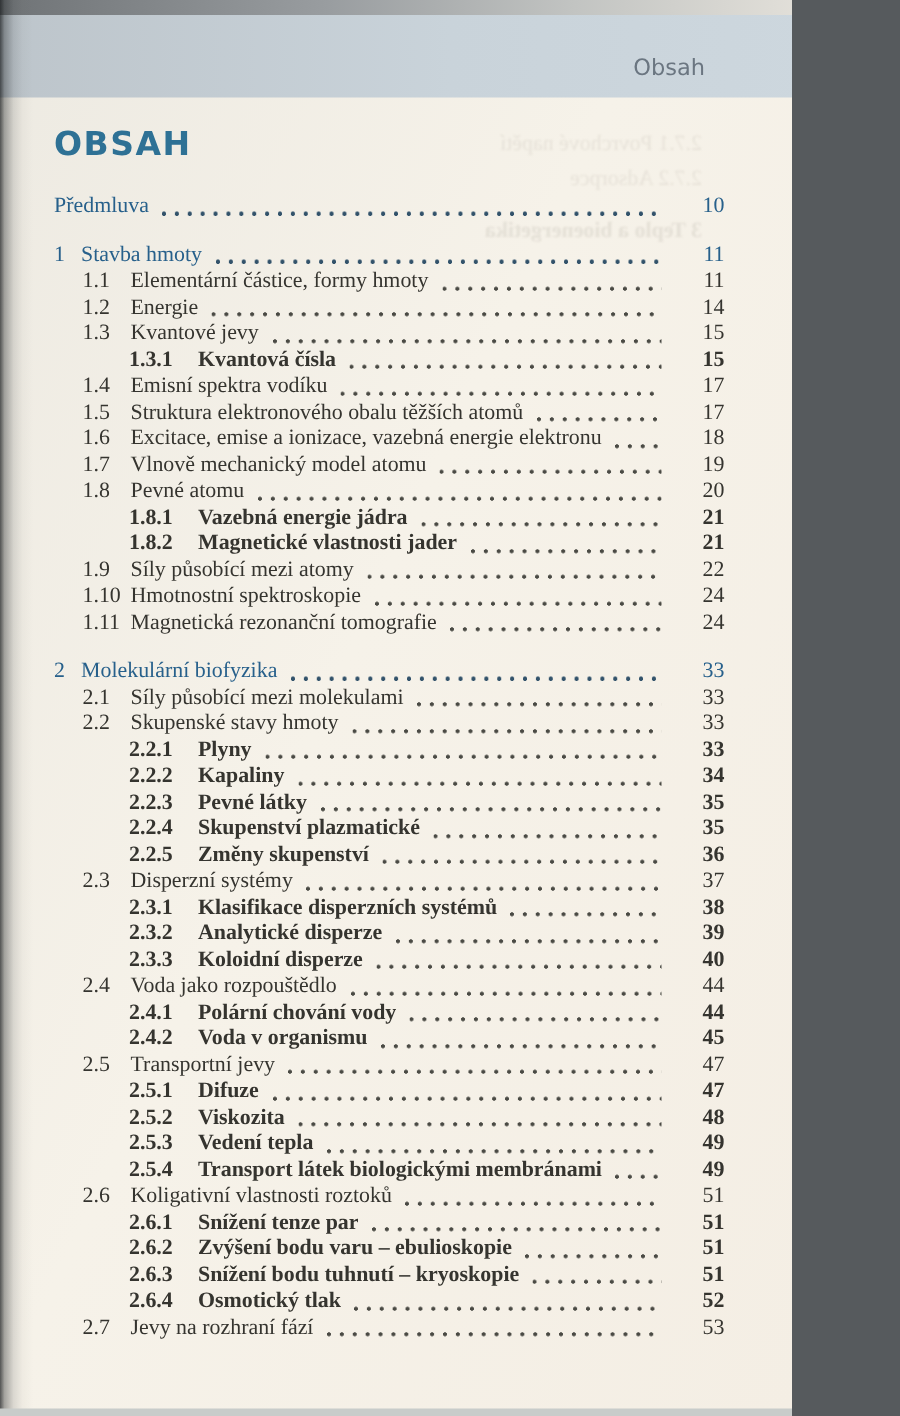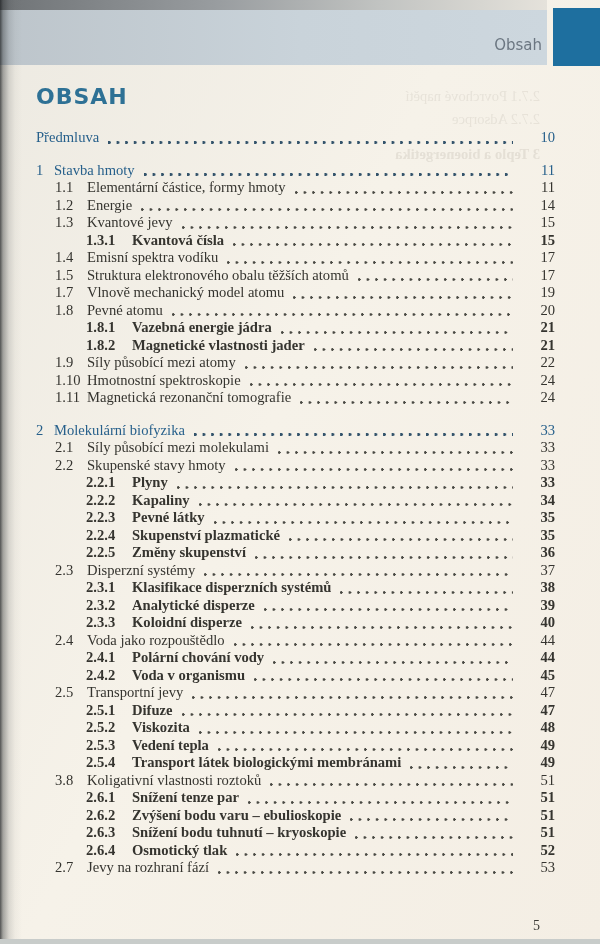--- a/index.html
+++ b/index.html
@@ -1,17 +1,17 @@
 <!DOCTYPE html>
 <html><head>
 <meta charset="utf-8">
 <style>
   html,body{margin:0;padding:0;background:#565a5d;}
   .stage{
-    position:relative;width:600px;height:944px;overflow:hidden;
+    position:relative;width:528px;height:944px;overflow:hidden;
     background:linear-gradient(115deg,#ecs 0,#f6f2e9 45%,#f4eee5 100%);
     background:linear-gradient(115deg,#edeae2 0%,#f6f2e9 45%,#f4eee4 100%);
     font-family:"Liberation Serif", serif;
   }
   
   .band-top{position:absolute;left:0;top:0;width:547px;height:10px;
     background:linear-gradient(to right,#6f7376 0%,#999da0 40%,#c2c4c2 70%,#e5e2db 100%);}
   .band{position:absolute;left:0;top:10px;width:547px;height:55px;
     background:linear-gradient(to right,#bdc5cb 0%,#c9d3da 55%,#cdd7de 100%);}
   .running-header{position:absolute;right:58px;top:36px;
@@ -116,20 +116,26 @@
         <span class="dots"></span>
         <span class="pg">17</span>
       </div>
       <div class="row l1">
         <span class="num">1.5</span>
         <span class="label">Struktura elektronového obalu těžších atomů</span>
         <span class="dots"></span>
         <span class="pg">17</span>
       </div>
       <div class="row l1">
+        <span class="num">1.6</span>
+        <span class="label">Excitace, emise a ionizace, vazebná energie elektronu</span>
+        <span class="dots"></span>
+        <span class="pg">18</span>
+      </div>
+      <div class="row l1">
         <span class="num">1.7</span>
         <span class="label">Vlnově mechanický model atomu</span>
         <span class="dots"></span>
         <span class="pg">19</span>
       </div>
       <div class="row l1">
         <span class="num">1.8</span>
         <span class="label">Pevné atomu</span>
         <span class="dots"></span>
         <span class="pg">20</span>
@@ -278,21 +284,21 @@
         <span class="dots"></span>
         <span class="pg">49</span>
       </div>
       <div class="row l2">
         <span class="num">2.5.4</span>
         <span class="label">Transport látek biologickými membránami</span>
         <span class="dots"></span>
         <span class="pg">49</span>
       </div>
       <div class="row l1">
-        <span class="num">3.8</span>
+        <span class="num">2.6</span>
         <span class="label">Koligativní vlastnosti roztoků</span>
         <span class="dots"></span>
         <span class="pg">51</span>
       </div>
       <div class="row l2">
         <span class="num">2.6.1</span>
         <span class="label">Snížení tenze par</span>
         <span class="dots"></span>
         <span class="pg">51</span>
       </div>

